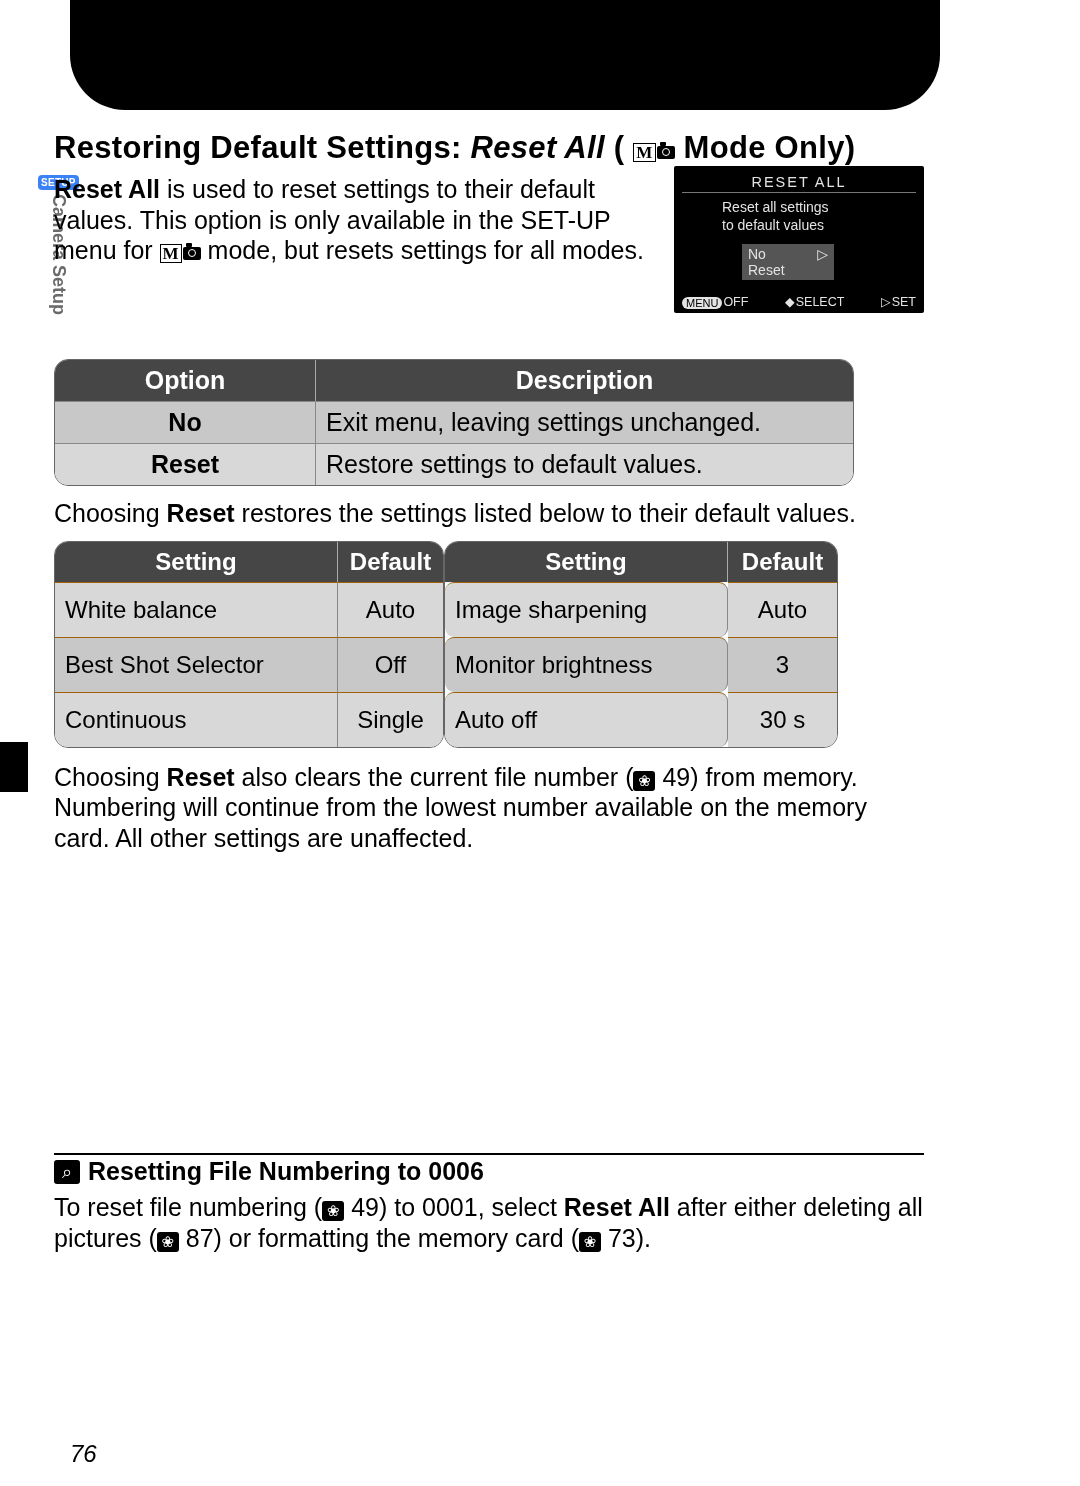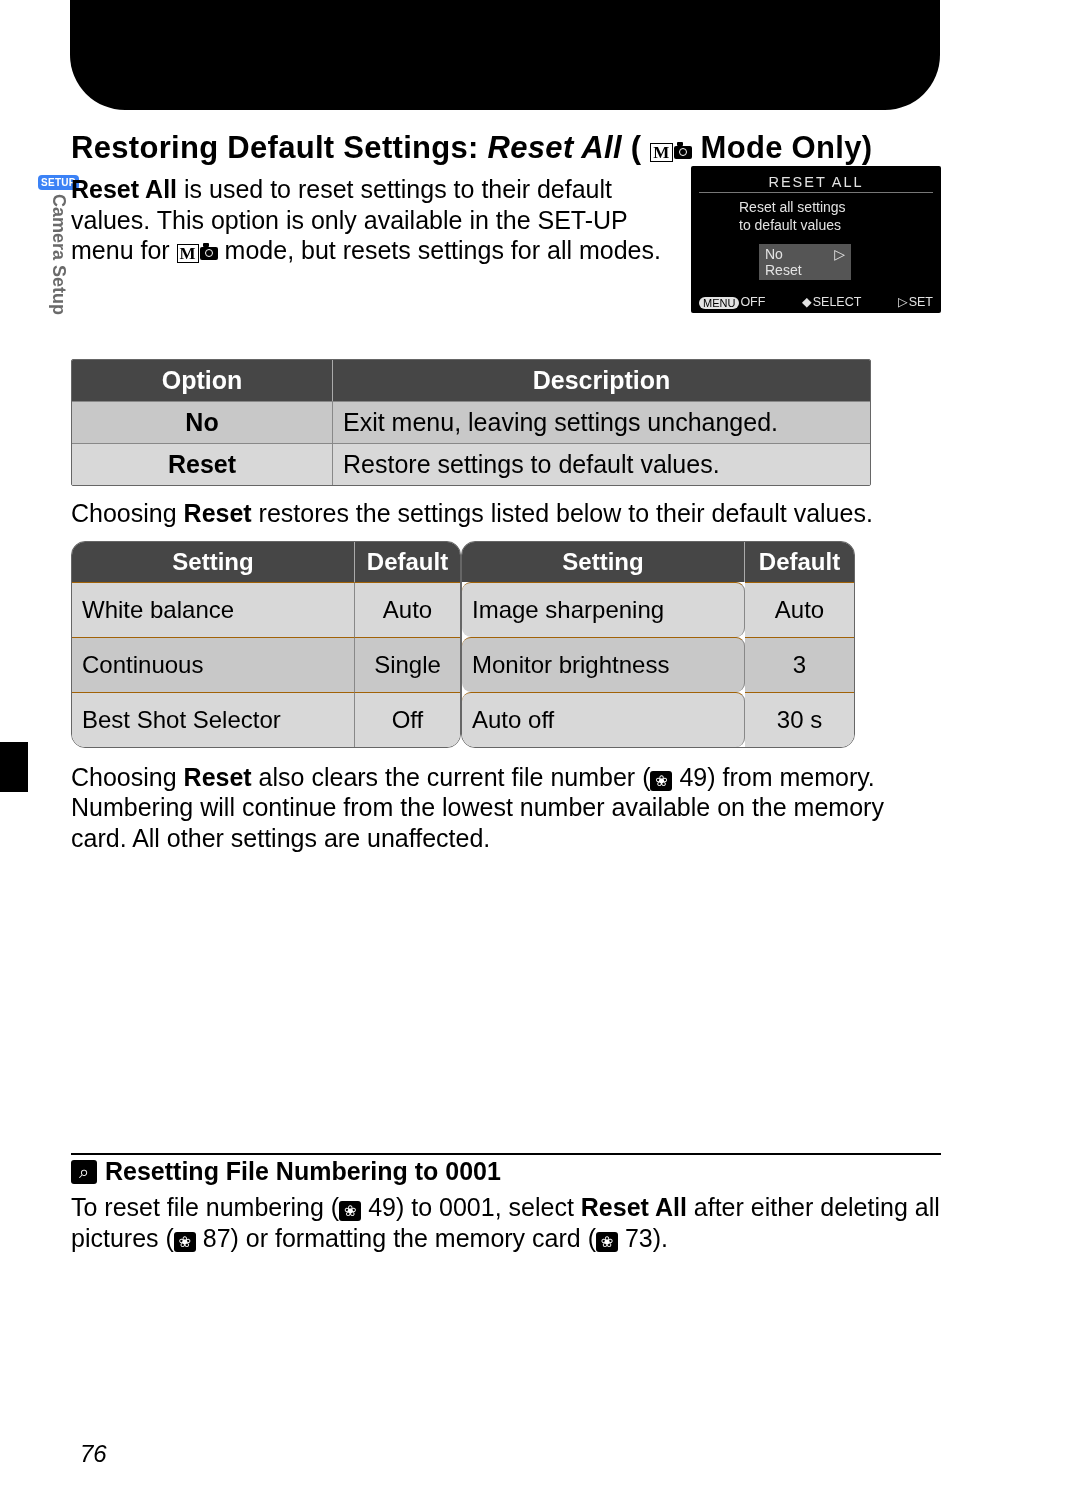--- a/index.html
+++ b/index.html
@@ -1,18 +1,18 @@
 <!DOCTYPE html>
 <html><head>
 <meta charset="utf-8">
 <style>
   html,body{margin:0;padding:0;background:#fff;color:#000;font-family:Helvetica,Arial,sans-serif;}
   .page{width:1080px;height:1486px;position:relative;box-sizing:border-box;padding:0 40px 0 70px;}
   .top-black{position:absolute;top:0;left:70px;width:870px;height:110px;background:#000;border-radius:0 0 55px 55px;}
-  .content{position:absolute;top:130px;left:71px;width:870px;}
+  .content{position:absolute;top:130px;left:54px;width:870px;}
   .title-line{font-size:31px;font-weight:bold;letter-spacing:0.3px;}
   .title-line .italic{font-style:italic;}
   .side-label{position:absolute;top:175px;left:38px;display:flex;flex-direction:column;align-items:center;gap:4px;}
   .setup-badge{background:#3b82f6;color:#fff;border-radius:4px;padding:2px 3px;font-size:10px;font-weight:bold;letter-spacing:0.3px;}
   .side-text{writing-mode:vertical-rl;text-orientation:mixed;font-size:18px;font-weight:bold;color:#6a6a6a;}
   .body-text{font-size:25px;line-height:1.22;margin-top:8px;}
   .body-text .bold{font-weight:bold;}
   .intro-row{display:flex;align-items:flex-start;gap:18px;}
   .intro-text{flex:1;}
   .lcd{width:250px;background:#000;color:#e3e3e3;border-radius:2px;font-size:15px;padding:8px 8px 4px 8px;box-sizing:border-box;}
@@ -23,21 +23,21 @@
   .lcd-opt{font-size:14px;display:flex;justify-content:space-between;}
   .lcd-foot{margin-top:14px;display:flex;justify-content:space-between;font-size:12.5px;}
   .lcd-foot span{display:inline-flex;align-items:flex-end;gap:1px;}
   .menu-badge{background:#e3e3e3;color:#000;border-radius:8px;padding:0 4px;font-size:11px;}
   .m-icon{display:inline-flex;align-items:center;gap:1px;vertical-align:baseline;}
   .m-box{display:inline-block;border:1px solid #000;padding:0 2px;font-size:17px;font-weight:bold;font-family:serif;line-height:1;}
   .cam-icon{display:inline-block;width:18px;height:13px;background:#000;border-radius:2px;position:relative;vertical-align:baseline;}
   .cam-icon::before{content:"";position:absolute;top:-4px;left:3px;width:6px;height:4px;background:#000;border-radius:1px;}
   .cam-icon::after{content:"";position:absolute;top:2px;left:5px;width:8px;height:8px;border:1.5px solid #fff;border-radius:50%;box-sizing:border-box;}
   .ref-icon{display:inline-block;background:#000;color:#fff;border-radius:3px;width:22px;height:20px;font-size:15px;text-align:center;line-height:20px;vertical-align:text-bottom;}
-  .table1{margin-top:46px;border-collapse:separate;border-spacing:0;width:800px;border:1px solid #666;border-radius:2px;overflow:hidden;}
+  .table1{margin-top:46px;border-collapse:separate;border-spacing:0;width:800px;border:1px solid #666;border-radius:14px;overflow:hidden;}
   .table1 th{background:#464646;color:#fff;font-size:25px;font-weight:bold;padding:6px 8px;border-right:1px solid #aaa;}
   .table1 th:last-child{border-right:none;}
   .table1 td{font-size:25px;padding:6px 10px;border-top:1px solid #888;border-right:1px solid #888;}
   .table1 td:last-child{border-right:none;}
   .table1 .c0{width:240px;text-align:center;font-weight:bold;}
   .t1-r0{background:#c8c8c8;}
   .t1-r1{background:#d8d8d8;}
   .settings-row{display:flex;margin-top:12px;}
   .table2{border-collapse:separate;border-spacing:0;border:1px solid #666;border-radius:14px;overflow:hidden;}
   .table2 th{background:#464646;color:#fff;font-size:24px;font-weight:bold;padding:6px 8px;border-right:1px solid #aaa;}
@@ -47,21 +47,21 @@
   .table2 tbody tr:nth-child(odd){background:#d8d8d8;}
   .table2 tbody tr:nth-child(even){background:#c8c8c8;}
   .tL{width:390px;}
   .tR{width:394px;}
   .tL .c0{width:262px;}
   .tR .c0{width:262px;border-radius:9px;}
   .callout{margin-top:300px;}
   .callout-bar{border-top:2px solid #000;display:flex;align-items:center;gap:8px;padding-top:2px;}
   .callout-icon{display:inline-block;background:#000;color:#fff;border-radius:3px;width:26px;height:24px;font-size:18px;text-align:center;line-height:24px;}
   .callout-title{font-weight:bold;font-size:25px;}
-  .pagenum{position:absolute;bottom:18px;left:80px;font-style:italic;font-size:24px;}
+  .pagenum{position:absolute;bottom:18px;left:70px;font-style:italic;font-size:24px;}
   .thumb-tab{position:absolute;left:0;top:742px;width:28px;height:50px;background:#000;}
 </style>
 </head>
 <body>
 
 <div class="page">
   <div class="top-black"></div>
   <div class="thumb-tab"></div>
 
   <div class="side-label">
@@ -137,26 +137,26 @@
           <th>Setting</th>
           <th>Default</th>
         </tr>
           </thead>
         <tbody>
           <tr>
               <td class="c0">White balance</td>
               <td>Auto</td>
             </tr>
           <tr>
+              <td class="c0">Best Shot Selector</td>
+              <td>Off</td>
+            </tr>
+          <tr>
               <td class="c0">Continuous</td>
               <td>Single</td>
-            </tr>
-          <tr>
-              <td class="c0">Best Shot Selector</td>
-              <td>Off</td>
             </tr>
         </tbody>
       </table>
       <table class="table2 tR">
         <thead>
             <tr>
           <th>Setting</th>
           <th>Default</th>
         </tr>
           </thead>
@@ -177,21 +177,21 @@
       </table>
     </div>
 
     <div class="body-text" style="margin-top:14px;">
       <span>Choosing </span><span class="bold">Reset</span><span> also clears the current file number (</span><span class="ref-icon">❀</span> <span>49</span><span>) from memory. Numbering will continue from the lowest number available on the memory card.  All other settings are unaffected.</span>
     </div>
 
     <div class="callout">
       <div class="callout-bar">
         <span class="callout-icon">⌕</span>
-        <span class="callout-title">Resetting File Numbering to 0001</span>
+        <span class="callout-title">Resetting File Numbering to 0006</span>
       </div>
       <div class="body-text" style="margin-top:6px;">
         <span>To reset file numbering (</span><span class="ref-icon">❀</span> <span>49</span><span>) to 0001, select </span><span class="bold">Reset All</span><span> after either deleting all pictures (</span><span class="ref-icon">❀</span> <span>87</span><span>) or formatting the memory card (</span><span class="ref-icon">❀</span> <span>73</span><span>).</span>
       </div>
     </div>
   </div>
 
   <div class="pagenum">76</div>
 </div>
 

